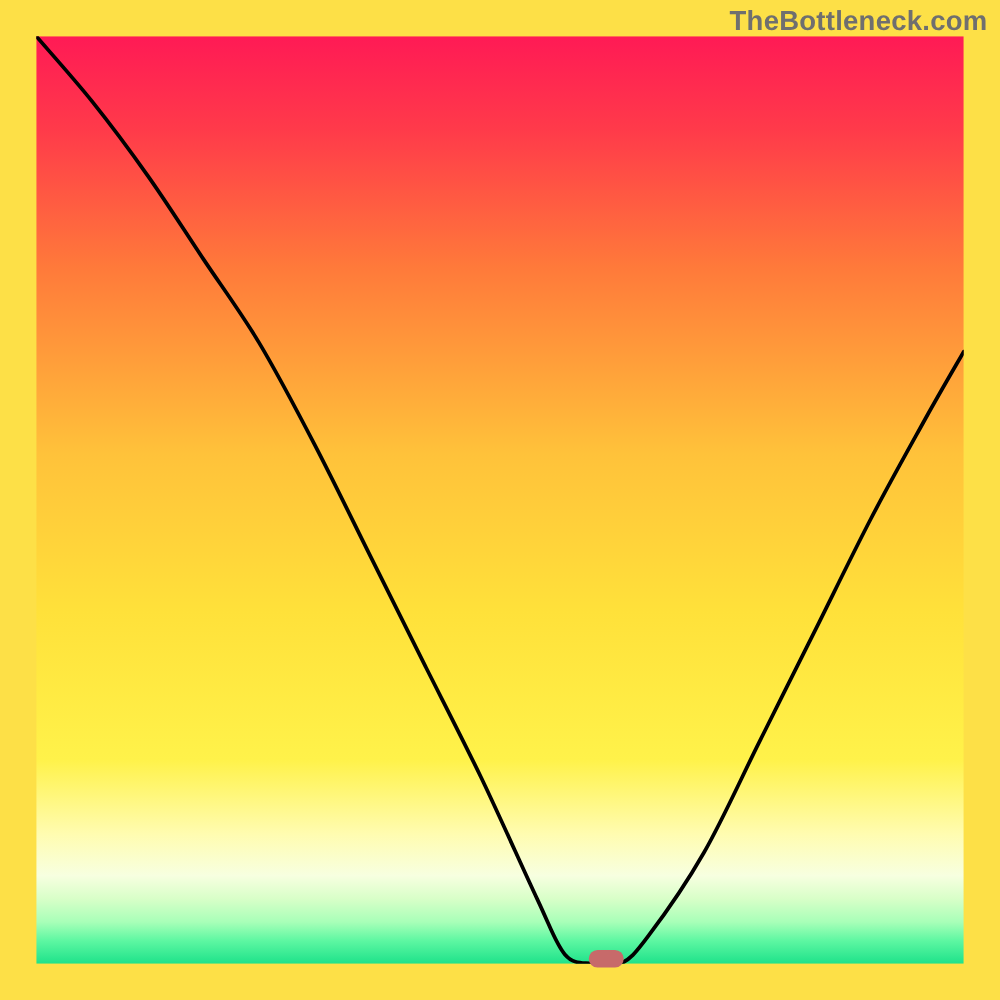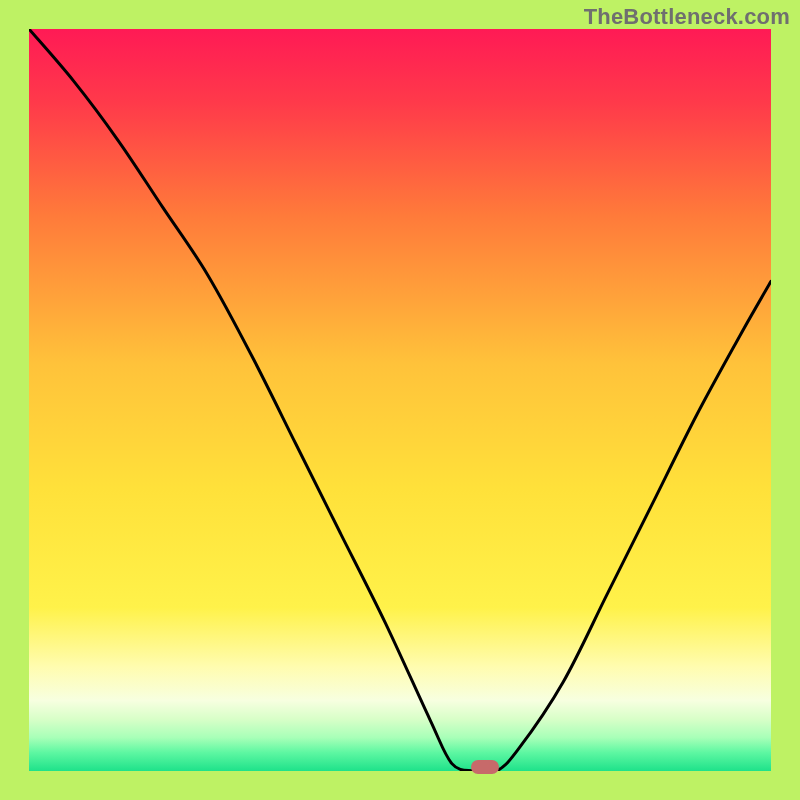--- a/index.html
+++ b/index.html
@@ -10,21 +10,21 @@
     background: #000;
     overflow: hidden;
     font-family: Arial, Helvetica, sans-serif;
   }
   .frame {
     position: absolute;
     left: 0;
     top: 0;
     width: 800px;
     height: 800px;
-    background: #bef264;
+    background: #fde047;
   }
   .plot {
     position: absolute;
     left: 29px;
     top: 29px;
     width: 742px;
     height: 742px;
     
   }
   .plot svg {

